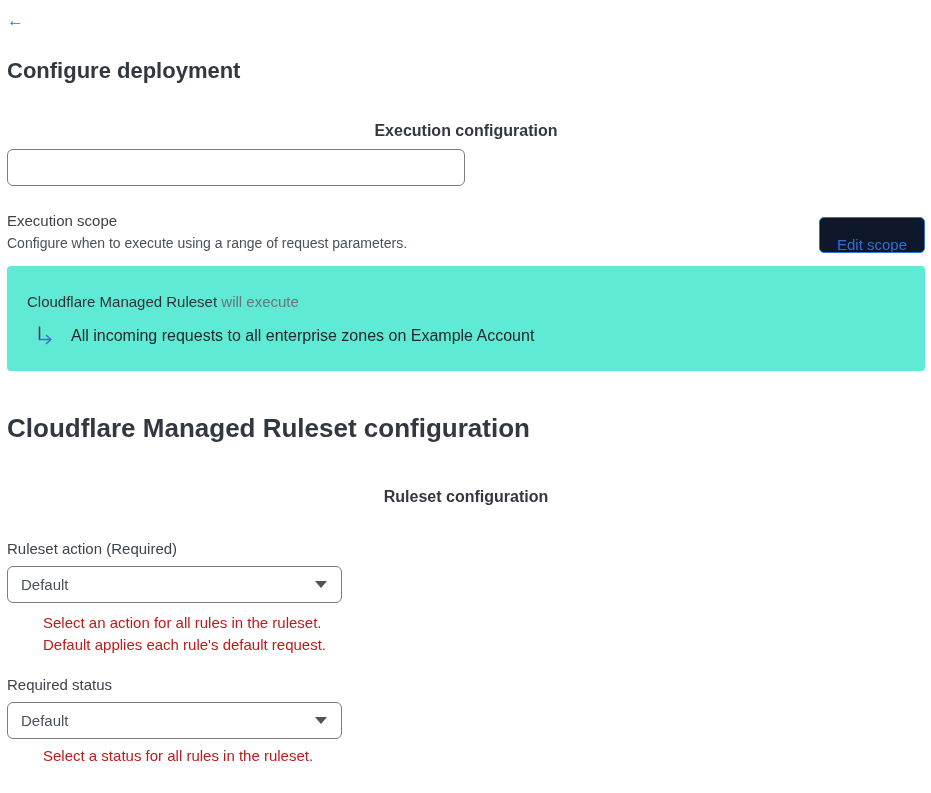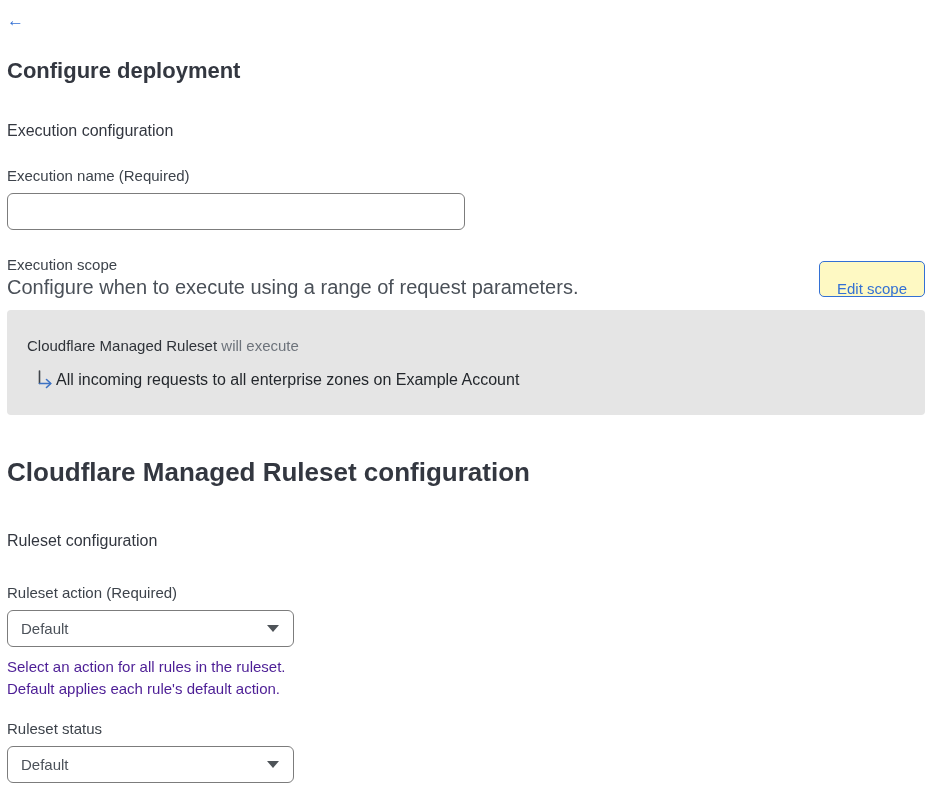--- a/index.html
+++ b/index.html
@@ -31,22 +31,23 @@
     font-size: 22px;
     line-height: 29px;
     font-weight: 700;
     color: #333740;
   }
 
   h2.section-title {
     margin: 36px 0 0 0;
     font-size: 16px;
     line-height: 20px;
-    font-weight: 400;
+    font-weight: 700;
     color: #333740;
+    text-align: center;
   }
 
   .field-label {
     margin-top: 25px;
     font-size: 15px;
     line-height: 19px;
     color: #3d434b;
   }
 
   .text-input {
@@ -71,63 +72,63 @@
     justify-content: space-between;
     align-items: flex-end;
   }
   .scope-texts .scope-label {
     font-size: 15px;
     line-height: 20px;
     color: #3d434b;
   }
   .scope-texts .scope-desc {
     margin-top: 2px;
-    font-size: 20px;
+    font-size: 14px;
     line-height: 20px;
     color: #4a5058;
   }
   .edit-scope-btn {
-    background: #fef9c3;
+    background: #0f172a;
     border: 1px solid #3370d4;
     color: #3370d4;
     border-radius: 5px;
     font-family: inherit;
     font-size: 15px;
     line-height: 20px;
     padding: 17px 17px;
     height: 20px;
     cursor: pointer;
   }
 
   
   .summary-panel {
     margin-top: 13px;
-    background: #e5e5e5;
+    background: #5eead4;
     border-radius: 4px;
     padding: 26px 20px 25px 20px;
   }
   .summary-line1 { font-size: 15px; line-height: 20px; }
   .summary-line1 .ruleset-name { color: #2f3339; }
   .summary-line1 .muted { color: #6d737b; }
   .summary-line2 {
     margin-top: 13px;
     display: flex;
     align-items: center;
-    gap: 0;
+    gap: 15px;
     font-size: 16px;
     line-height: 21px;
     color: #24282d;
     padding-left: 8px;
   }
   .branch-arrow { flex: 0 0 auto; display: inline-block; }
 
   
   .select-control {
     margin-top: 8px;
-    width: 287px;
+    width: 335px;
     height: 37px;
     border: 1px solid #7c7c7c;
     border-radius: 6px;
     background: #ffffff;
     display: flex;
     align-items: center;
     justify-content: space-between;
     padding: 0 14px 0 13px;
     cursor: pointer;
   }
@@ -138,38 +139,38 @@
   .select-control .caret {
     width: 0; height: 0;
     border-left: 6px solid transparent;
     border-right: 6px solid transparent;
     border-top: 7px solid #4e5358;
   }
 
   .help-text {
     font-size: 15px;
     line-height: 21.5px;
-    color: #4c1d95;
+    color: #b91c1c;
+    margin-left: 36px;
   }
   .help-first { margin-top: 9px; }
 </style>
 </head>
 <body>
 
 <div class="page">
 
   <a class="back-link" href="#">
     <span class="arrow">←</span>
   </a>
 
   <h1 class="page-title">Configure deployment</h1>
 
   <h2 class="section-title">Execution configuration</h2>
 
-  <div class="field-label">Execution name (Required)</div>
   <input class="text-input" type="text" value="" style="">
 
   <div class="scope-row">
     <div class="scope-texts">
       <div class="scope-label">Execution scope</div>
       <div class="scope-desc">Configure when to execute using a range of request parameters.</div>
     </div>
     <button class="edit-scope-btn">Edit scope</button>
   </div>
 
@@ -191,22 +192,22 @@
   <h1 class="page-title" style="margin-top:43px; font-size:26px;">Cloudflare Managed Ruleset configuration</h1>
 
   <h2 class="section-title" style="margin-top:44px;">Ruleset configuration</h2>
 
   <div class="field-label" style="margin-top:32px;">Ruleset action (Required)</div>
   <div class="select-control">
     <span class="select-value">Default</span>
     <span class="caret"></span>
   </div>
   <div class="help-text help-first">Select an action for all rules in the ruleset.</div>
-  <div class="help-text">Default applies each rule's default action.</div>
-
-  <div class="field-label" style="margin-top:20px;">Ruleset status</div>
+  <div class="help-text">Default applies each rule's default request.</div>
+
+  <div class="field-label" style="margin-top:20px;">Required status</div>
   <div class="select-control">
     <span class="select-value">Default</span>
     <span class="caret"></span>
   </div>
   <div class="help-text" style="margin-top:6px;">Select a status for all rules in the ruleset.</div>
 
 </div>
 
 </body></html>

